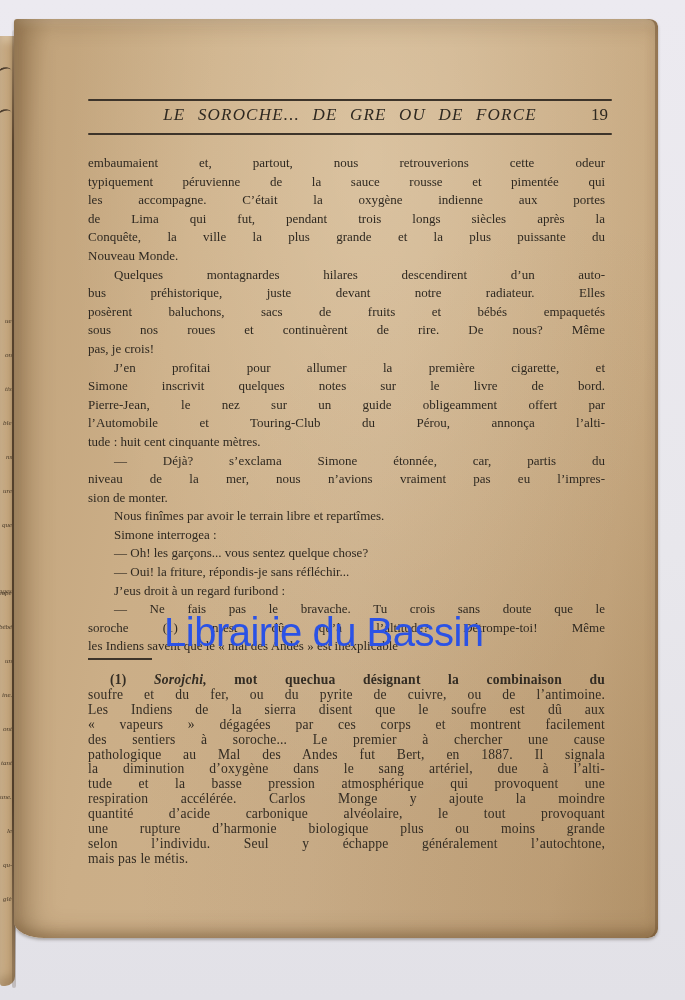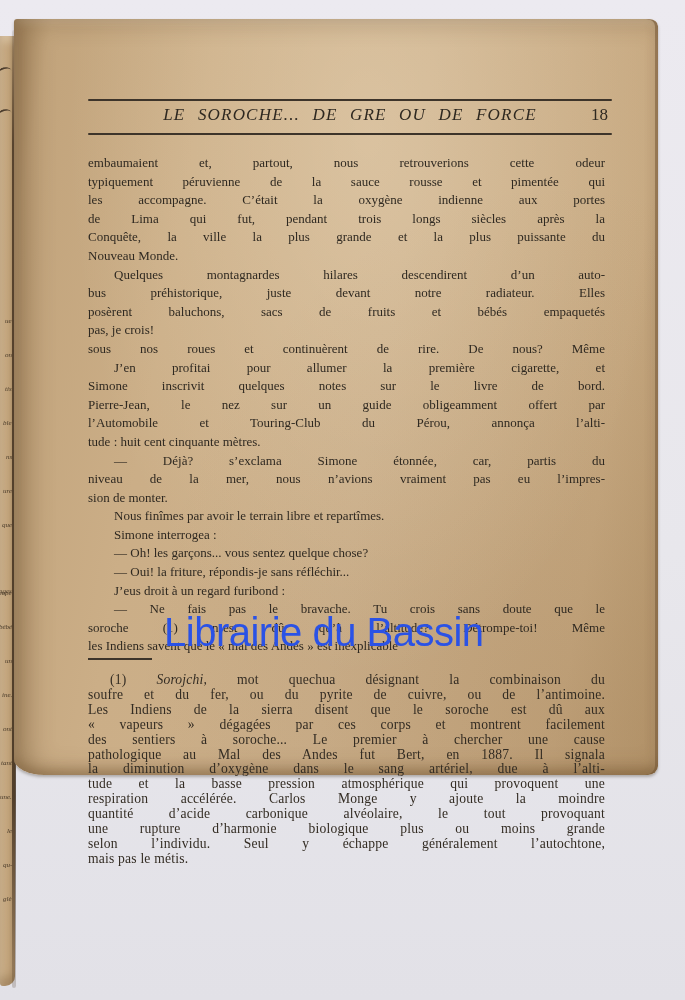--- a/index.html
+++ b/index.html
@@ -25,21 +25,21 @@
     position:absolute;left:-7px;width:20px;height:12px;border-radius:50%;
     border-top:2px solid rgba(55,42,30,.85);transform:rotate(-28deg);
   }
   .gutter-line{
     position:absolute;left:12px;top:30px;width:4px;height:958px;
     background:linear-gradient(180deg,rgba(70,50,30,.1),rgba(62,44,26,.75) 12%,rgba(58,42,26,.8) 80%,rgba(70,50,30,.2));
     border-radius:2px;
   }
   
   .page{
-    position:absolute;left:14px;top:19px;width:644px;height:756px;
+    position:absolute;left:14px;top:19px;width:644px;height:919px;
     border-radius:3px 9px 10px 30px / 3px 7px 9px 16px;
     background:
       radial-gradient(ellipse at 55% 15%, rgba(255,242,216,.28), rgba(0,0,0,0) 60%),
       radial-gradient(ellipse at 85% 95%, rgba(115,78,40,.14), rgba(0,0,0,0) 55%),
       linear-gradient(100deg,#b2936b 0%,#c2a47c 5%,#cbae87 26%,#ccb08b 55%,#c7a981 86%,#b8996f 100%);
     box-shadow:
       inset 14px 0 26px rgba(88,60,30,.38),
       inset -3px 0 0 rgba(120,90,55,.55),
       inset 0 -5px 12px rgba(112,78,42,.38),
       inset 0 4px 8px rgba(255,246,226,.3),
@@ -59,21 +59,21 @@
   }
   .line{text-align:justify;}
   .line.j{text-align-last:justify;}
   .line.ind{text-indent:26px;}
   .footnote-sep{position:absolute;left:74px;top:639px;width:64px;height:2px;background:#3d342a;}
   .footnote{
     position:absolute;left:74px;top:654px;width:517px;
     font-size:13.6px;line-height:14.9px;color:#332c23;text-justify:inter-word;
     letter-spacing:.2px;
   }
-  .footnote .line.ind{text-indent:22px;}
+  .footnote .line.ind{text-indent:22px;font-weight:bold;}
   .watermark{
     position:absolute;left:150px;top:591px;z-index:5;
     font-family:"Liberation Sans", sans-serif;font-size:40px;font-weight:400;
     white-space:nowrap;letter-spacing:-0.5px;
   }
 </style>
 </head>
 <body>
 
 <div class="photo" style="background-color: rgb(232, 231, 236);">
@@ -102,39 +102,39 @@
         <span class="fragment" style="top: 860px;">glè</span>
       </div>
   </div>
   <div class="gutter-line"></div>
 
   <div class="page">
 
     <div class="rule rule-top"></div>
     <div class="running-head">
       <span>LE SOROCHE... DE GRE OU DE FORCE</span>
-      <span class="pagenum">18</span>
+      <span class="pagenum">19</span>
     </div>
     <div class="rule rule-bottom"></div>
 
     <div class="body-text">
         <div>
           <div class="line j">embaumaient et, partout, nous retrouverions cette odeur</div>
           <div class="line j">typiquement péruvienne de la sauce rousse et pimentée qui</div>
           <div class="line j">les accompagne. C’était la oxygène indienne aux portes</div>
           <div class="line j">de Lima qui fut, pendant trois longs siècles après la</div>
           <div class="line j">Conquête, la ville la plus grande et la plus puissante du</div>
           <div class="line">Nouveau Monde.</div>
         </div>
         <div>
           <div class="line j ind">Quelques montagnardes hilares descendirent d’un auto-</div>
           <div class="line j">bus préhistorique, juste devant notre radiateur. Elles</div>
           <div class="line j">posèrent baluchons, sacs de fruits et bébés empaquetés</div>
+          <div class="line j">sous nos roues et continuèrent de rire. De nous? Même</div>
           <div class="line">pas, je crois!</div>
-          <div class="line j">sous nos roues et continuèrent de rire. De nous? Même</div>
         </div>
         <div>
           <div class="line j ind">J’en profitai pour allumer la première cigarette, et</div>
           <div class="line j">Simone inscrivit quelques notes sur le livre de bord.</div>
           <div class="line j">Pierre-Jean, le nez sur un guide obligeamment offert par</div>
           <div class="line j">l’Automobile et Touring-Club du Pérou, annonça l’alti-</div>
           <div class="line">tude : huit cent cinquante mètres.</div>
         </div>
         <div>
           <div class="line j ind">— Déjà? s’exclama Simone étonnée, car, partis du</div>
@@ -160,21 +160,21 @@
           <div class="line j ind">— Ne fais pas le bravache. Tu crois sans doute que le</div>
           <div class="line j">soroche (1) n’est dû qu’à l’altitude? Détrompe-toi! Même</div>
           <div class="line">les Indiens savent que le « mal des Andes » est inexplicable</div>
         </div>
       </div>
 
     <div class="footnote-sep"></div>
     <div class="footnote">
         <div class="line j ind">(1) <i>Sorojchi,</i> mot quechua désignant la combinaison du</div>
         <div class="line j">soufre et du fer, ou du pyrite de cuivre, ou de l’antimoine.</div>
-        <div class="line j">Les Indiens de la sierra disent que le soroche est dû aux</div>
+        <div class="line j">Les Indiens de la sierra disent que le soufre est dû aux</div>
         <div class="line j">« vapeurs » dégagées par ces corps et montrent facilement</div>
         <div class="line j">des sentiers à soroche... Le premier à chercher une cause</div>
         <div class="line j">pathologique au Mal des Andes fut Bert, en 1887. Il signala</div>
         <div class="line j">la diminution d’oxygène dans le sang artériel, due à l’alti-</div>
         <div class="line j">tude et la basse pression atmosphérique qui provoquent une</div>
         <div class="line j">respiration accélérée. Carlos Monge y ajoute la moindre</div>
         <div class="line j">quantité d’acide carbonique alvéolaire, le tout provoquant</div>
         <div class="line j">une rupture d’harmonie biologique plus ou moins grande</div>
         <div class="line j">selon l’individu. Seul y échappe généralement l’autochtone,</div>
         <div class="line">mais pas le métis.</div>

